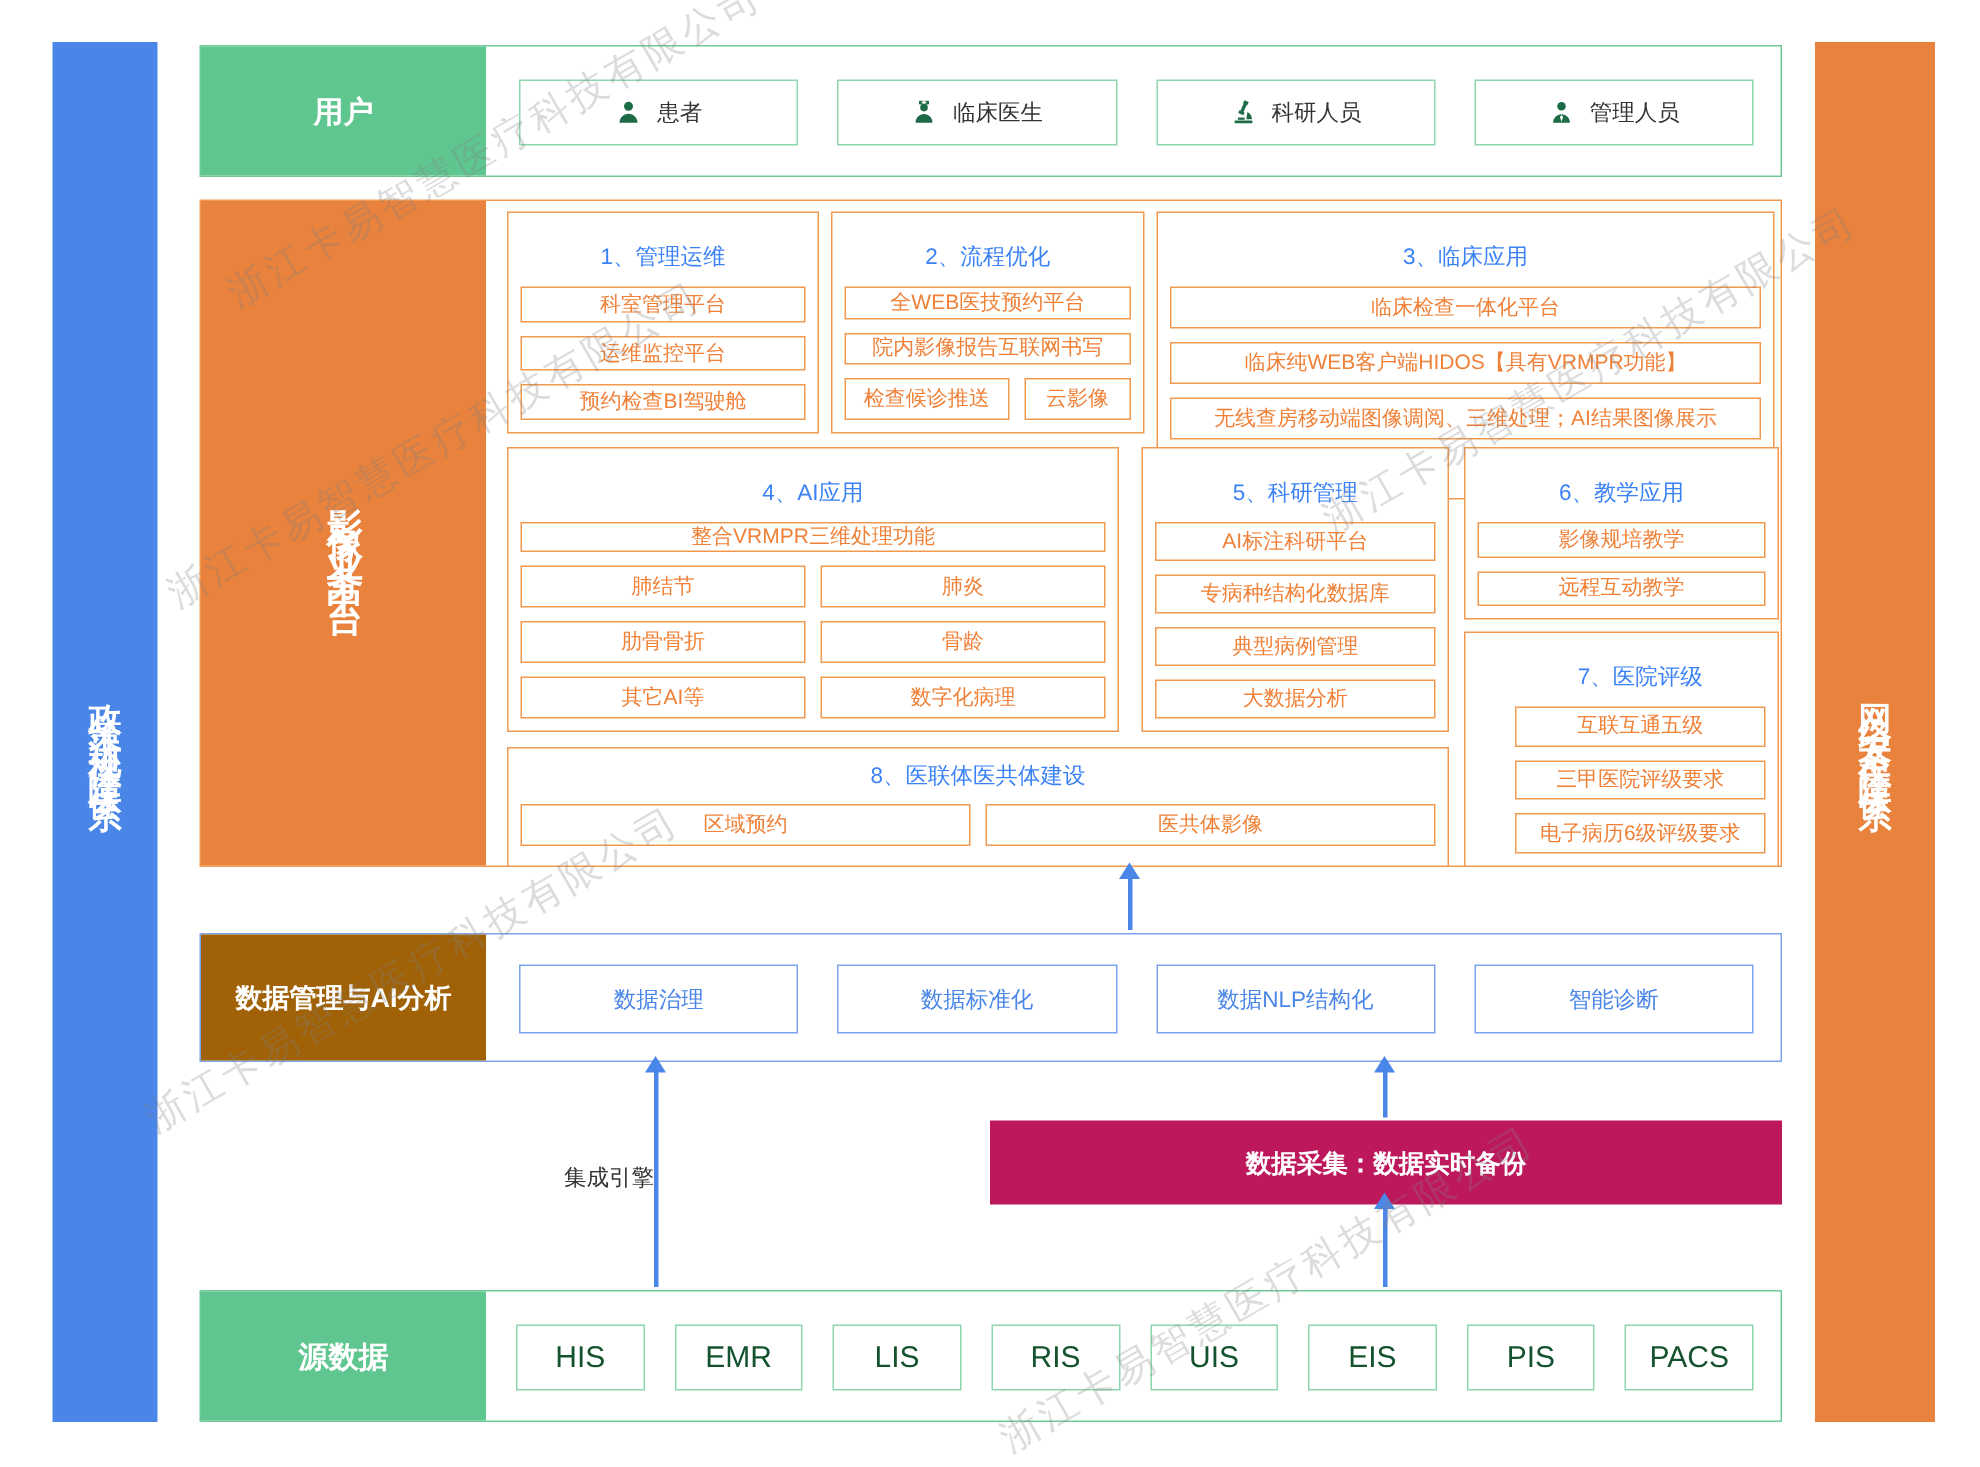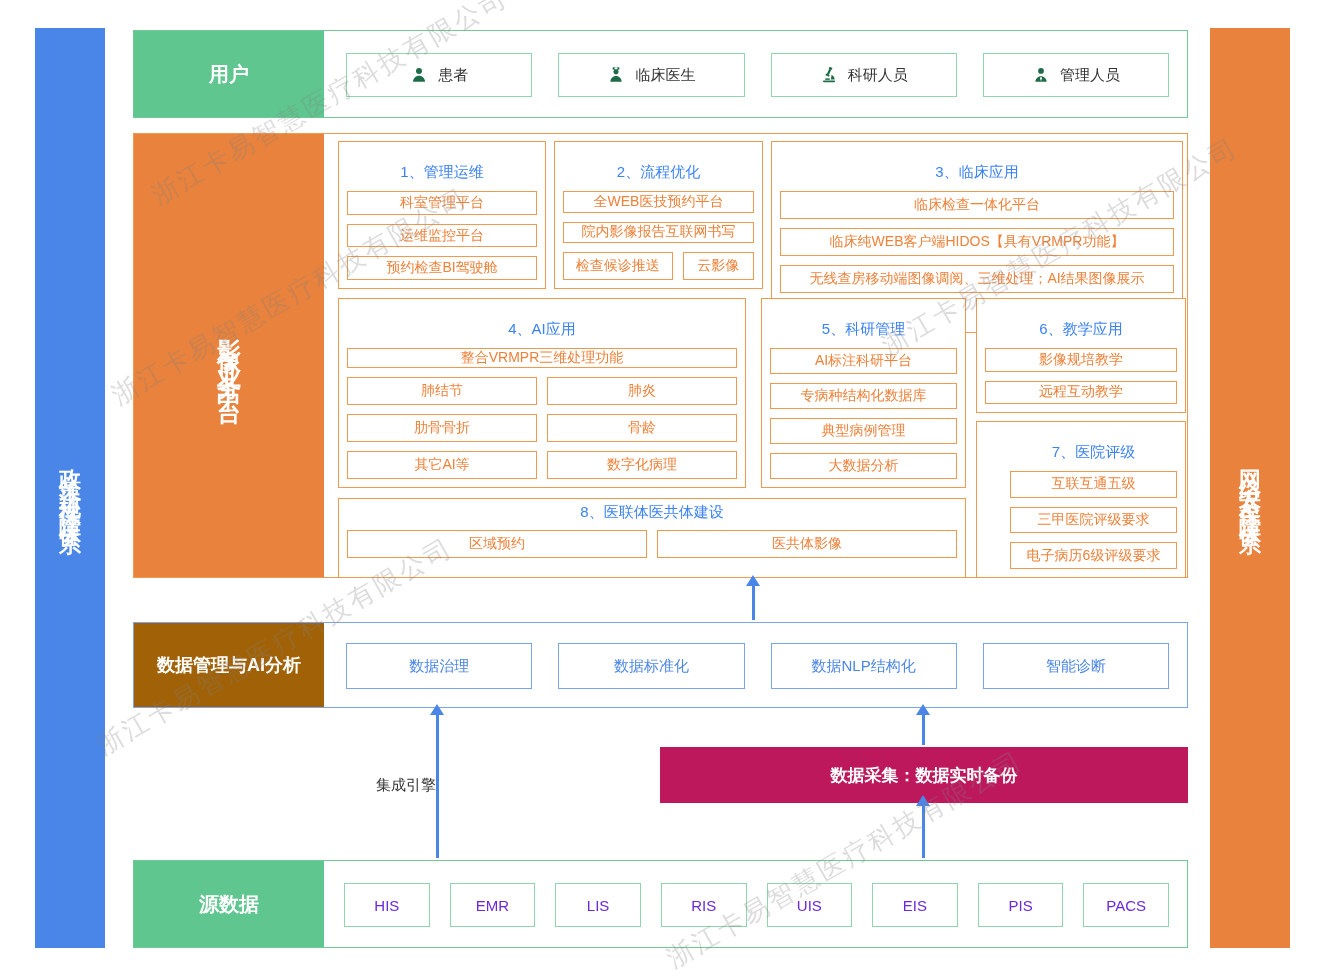--- a/index.html
+++ b/index.html
@@ -19,21 +19,21 @@
   .row-source { top:860px; height:88px; border:1px solid #6fca97; }
   .row-head { position:absolute; left:0; top:0; bottom:0; width:190px; display:flex; align-items:center; justify-content:center; color:#fff; font-weight:bold; }
   .head-green { background:#5fc68f; font-size:20px; }
   .head-blue  { background:#a16207; font-size:18px; }
   .row-items { position:absolute; top:22px; height:44px; display:flex;border-radius:15px; }
   .users-items  { left:212px; right:18px; gap:26px; }
   .data-items   { left:212px; right:18px; top:20px; height:46px; gap:26px; }
   .source-items { left:210px; right:18px; gap:20px; }
   .user-box { flex:1; border:1px solid #8ed6ad; display:flex; align-items:center; justify-content:center; gap:10px; color:#333; font-size:15px; }
   .data-box { flex:1; border:1px solid #7aa4ed; display:flex; align-items:center; justify-content:center; color:#4a86e8; font-size:15px; }
-  .src-box  { flex:1; border:1px solid #8ed6ad; display:flex; align-items:center; justify-content:center; color:#6d28d9; font-size:15px; }
+  .src-box  { flex:1; border:1px solid #8ed6ad; display:flex; align-items:center; justify-content:center; color:#14532d; font-size:20px; }
   .uicon { width:18px; height:18px; flex:0 0 auto; }
   
   .main { position:absolute; left:133px; top:133px; width:1055px; height:445px; border:1px solid #f0994f; background:#fff; box-sizing:border-box; }
   .main-head { position:absolute; left:0; top:0; bottom:0; width:190px; background:#e8823c; color:#fff; display:flex; align-items:center; justify-content:center; }
   .main-head .vtext { font-size:24px; letter-spacing:12px; }
   .sec { position:absolute; border:1px solid #f0994f; background:#fff; box-sizing:border-box; display:flex; flex-direction:column; padding:10px 8px 8px; }
   .sec-title { text-align:center; color:#3b82f6; font-size:15px; line-height:21px; flex:0 0 auto; }
   .pill { border:1px solid #f0994f; color:#f08138; font-size:14px; height:28px; display:flex; align-items:center; justify-content:center; box-sizing:border-box; white-space:nowrap; overflow:hidden; }
   .hrow { display:flex; gap:10px; }
   .grid2 { display:grid; grid-template-columns:1fr 1fr; gap:9px 10px; }
@@ -177,21 +177,21 @@
       <div class="pill">远程互动教学</div>
     </div>
 
     <div class="sec sec7 vgap">
       <div class="sec-title">7、医院评级</div>
       <div class="pill">互联互通五级</div>
       <div class="pill">三甲医院评级要求</div>
       <div class="pill">电子病历6级评级要求</div>
     </div>
 
-    <div class="sec sec8" style="padding-top:2px;">
+    <div class="sec sec8" style="padding-top:2px;justify-content:center;">
       <div class="sec-title">8、医联体医共体建设</div>
       <div class="hrow" style="margin-top:8px;">
         <div class="pill" style="flex:1;">区域预约</div>
         <div class="pill" style="flex:1;">医共体影像</div>
       </div>
     </div>
   </div>
 
   <div class="arrow-up a-mid"></div>
 

